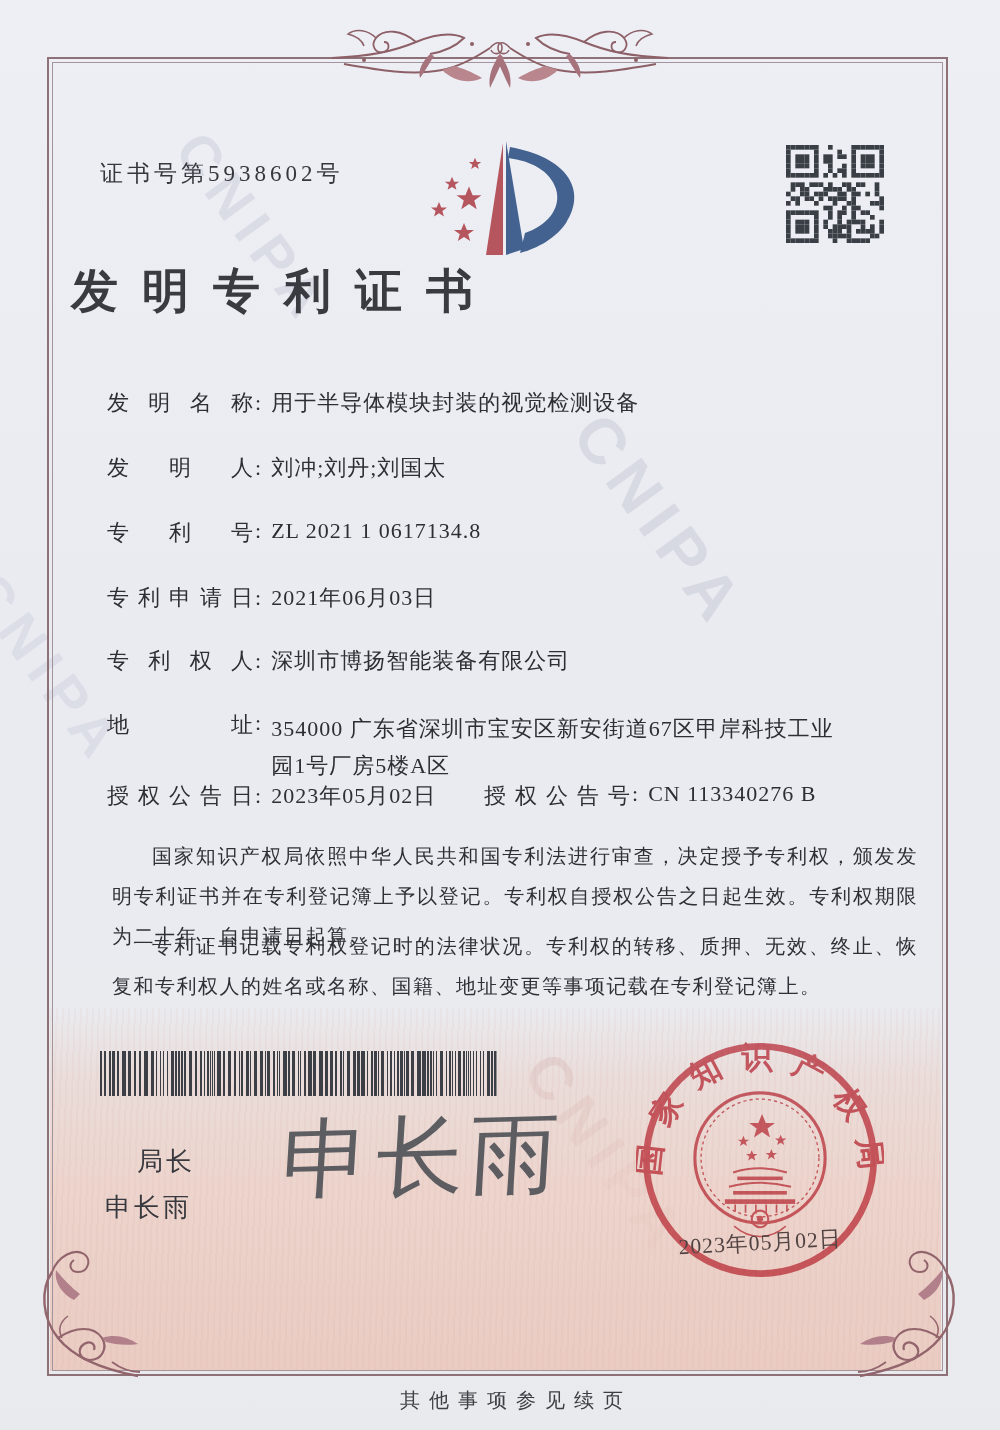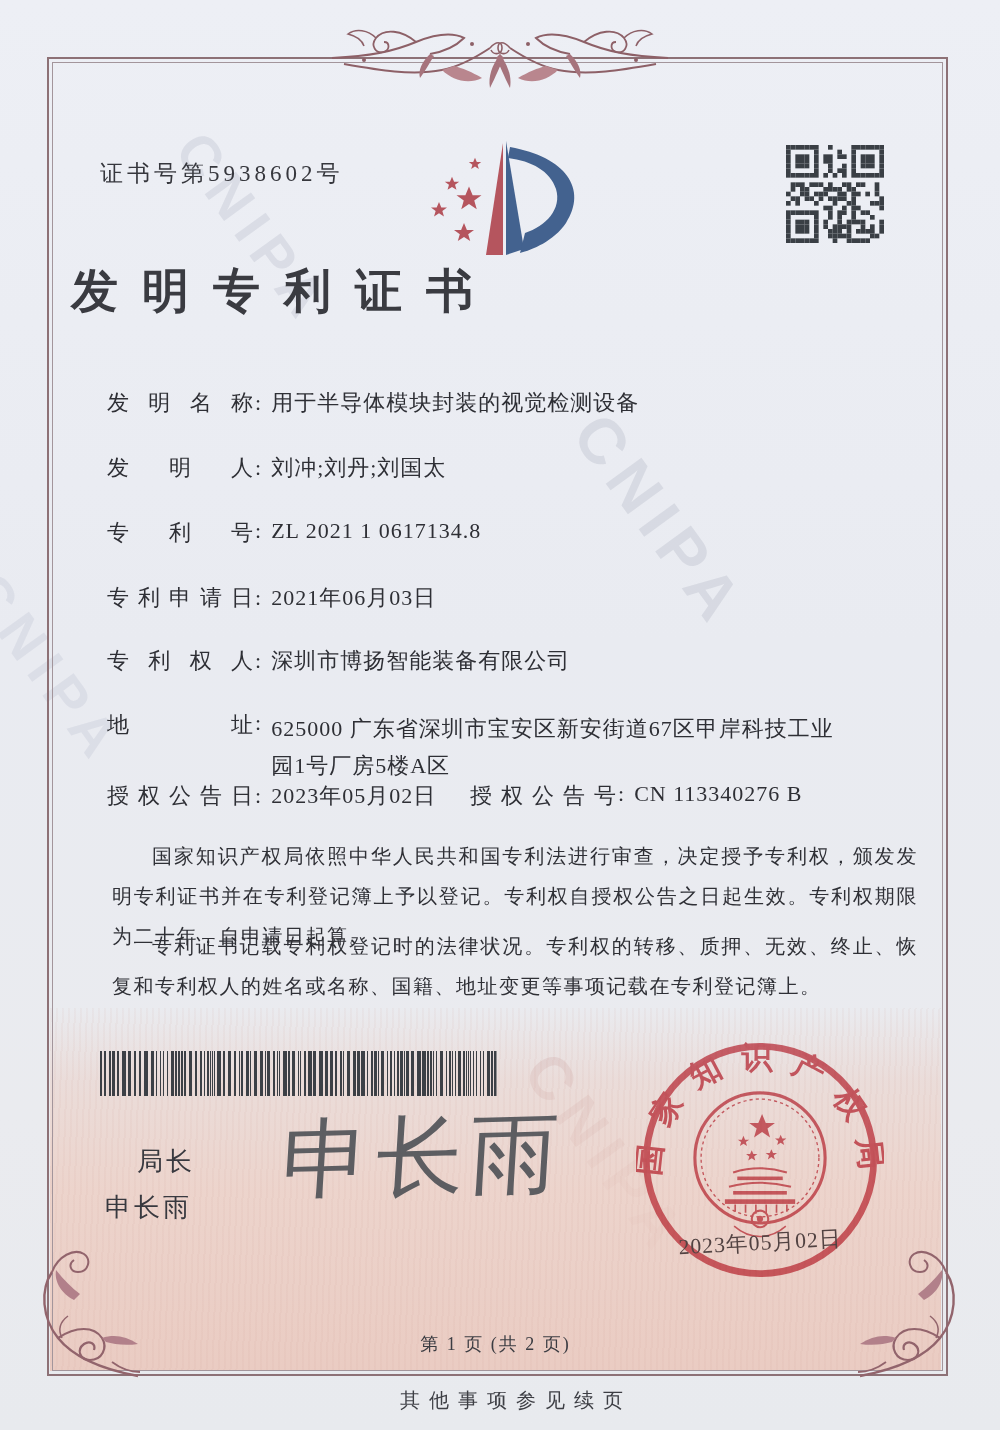--- a/index.html
+++ b/index.html
@@ -28,21 +28,21 @@
   .logo{position:absolute;left:408px;top:131px;width:192px;height:128px;}
   .qr{position:absolute;left:786px;top:145px;width:98px;height:98px;}
   .title{position:absolute;left:47px;top:260px;width:897px;
     font-size:47px;font-weight:600;letter-spacing:24px;text-indent:24px;color:#3a3b41;}
   .row{position:absolute;left:107px;font-size:22px;color:#2e2f35;white-space:nowrap;}
   .flabel{display:inline-block;width:146px;text-align:justify;text-align-last:justify;vertical-align:top;}
   .colon{margin:0 10px 0 2px;}
   .fvalue{letter-spacing:1px;}
   .r1{top:388px}.r2{top:453px}.r3{top:518px}.r4{top:583px}.r5{top:646px}.r6{top:710px}.r7{top:781px}
   .addr-value{display:inline-block;width:582px;white-space:normal;line-height:37px;letter-spacing:1px;vertical-align:top;}
-  .col2{position:absolute;left:363px;top:0;}
+  .col2{position:absolute;left:377px;top:0;}
   .para{position:absolute;left:112px;width:806px;font-size:20px;line-height:40px;
     text-align:justify;text-indent:2em;letter-spacing:1.5px;color:#2f3036;}
   .p1{top:836px}.p2{top:926px}
   .barcode{position:absolute;left:100px;top:1051px;width:400px;height:45px;}
   .director-label{position:absolute;left:105px;top:1144px;font-size:26px;letter-spacing:3px;
     font-family:"Liberation Sans","DejaVu Sans",sans-serif;color:#38393f;margin-left:32px;}
   .director-name{position:absolute;left:105px;top:1190px;font-size:26px;letter-spacing:3px;
     font-family:"Liberation Sans","DejaVu Sans",sans-serif;color:#38393f;}
   .signature{position:absolute;left:282px;top:1098px;font-size:88px;color:#4e5156;
     letter-spacing:6px;transform:rotate(-1.5deg) skewX(-5deg);opacity:.9;white-space:nowrap;}
@@ -366,21 +366,21 @@
   <div class="row r3">
     <span class="flabel">专利号</span><span class="colon">:</span><span class="fvalue">ZL 2021 1 0617134.8</span>
   </div>
   <div class="row r4">
     <span class="flabel">专利申请日</span><span class="colon">:</span><span class="fvalue">2021年06月03日</span>
   </div>
   <div class="row r5">
     <span class="flabel">专利权人</span><span class="colon">:</span><span class="fvalue">深圳市博扬智能装备有限公司</span>
   </div>
   <div class="row r6">
-    <span class="flabel">地址</span><span class="colon">:</span><span class="addr-value">625000 广东省深圳市宝安区新安街道67区甲岸科技工业园1号厂房5楼A区</span>
+    <span class="flabel">地址</span><span class="colon">:</span><span class="addr-value">354000 广东省深圳市宝安区新安街道67区甲岸科技工业园1号厂房5楼A区</span>
   </div>
   <div class="row r7">
     <span class="flabel">授权公告日</span><span class="colon">:</span><span class="fvalue">2023年05月02日</span>
     <span class="col2">
       <span class="flabel">授权公告号</span><span class="colon">:</span><span class="fvalue">CN 113340276 B</span>
     </span>
   </div>
 
   <div class="para p1">国家知识产权局依照中华人民共和国专利法进行审查，决定授予专利权，颁发发明专利证书并在专利登记簿上予以登记。专利权自授权公告之日起生效。专利权期限为二十年，自申请日起算。</div>
   <div class="para p2">专利证书记载专利权登记时的法律状况。专利权的转移、质押、无效、终止、恢复和专利权人的姓名或名称、国籍、地址变更等事项记载在专利登记簿上。</div>
@@ -516,16 +516,15 @@
         <rect x="86" y="158" width="68" height="4.5" fill="#d15b66" stroke="none"></rect>
         <path d="M96,163 V170 M106,163 V171 M116,163 V172 M126,163 V172 M136,163 V171 M146,163 V170" stroke-width="1.6"></path>
         <circle cx="120" cy="177" r="8"></circle>
         <circle cx="120" cy="177" r="3" fill="#d15b66" stroke="none"></circle>
         <path d="M95,184 C103,191 112,194 120,194 M145,184 C137,191 128,194 120,194" stroke-width="1.5"></path>
       </g>
     </g>
     <text x="120" y="207" text-anchor="middle" font-size="21" fill="#4a4245" letter-spacing="1" transform="rotate(-3 120 200)">2023年05月02日</text>
   </svg>
 
-  <div class="page-info">第 1 页 (共 2 页)</div>
   <div class="footer-note">其他事项参见续页</div>
 
 </div>
 
 </body></html>

